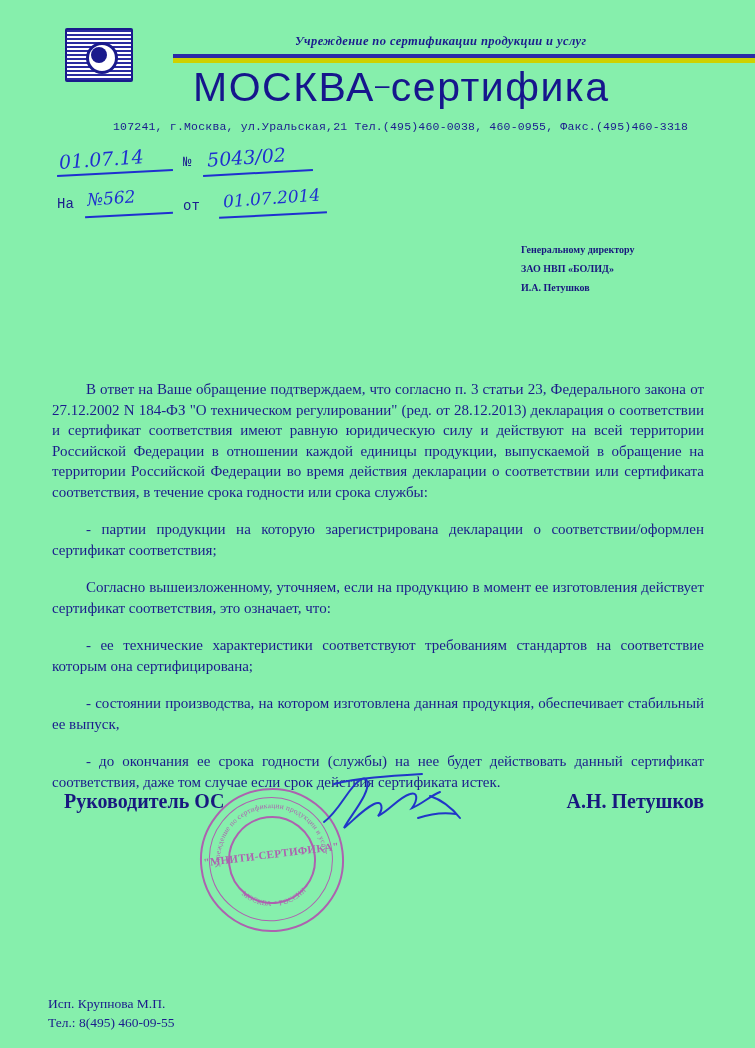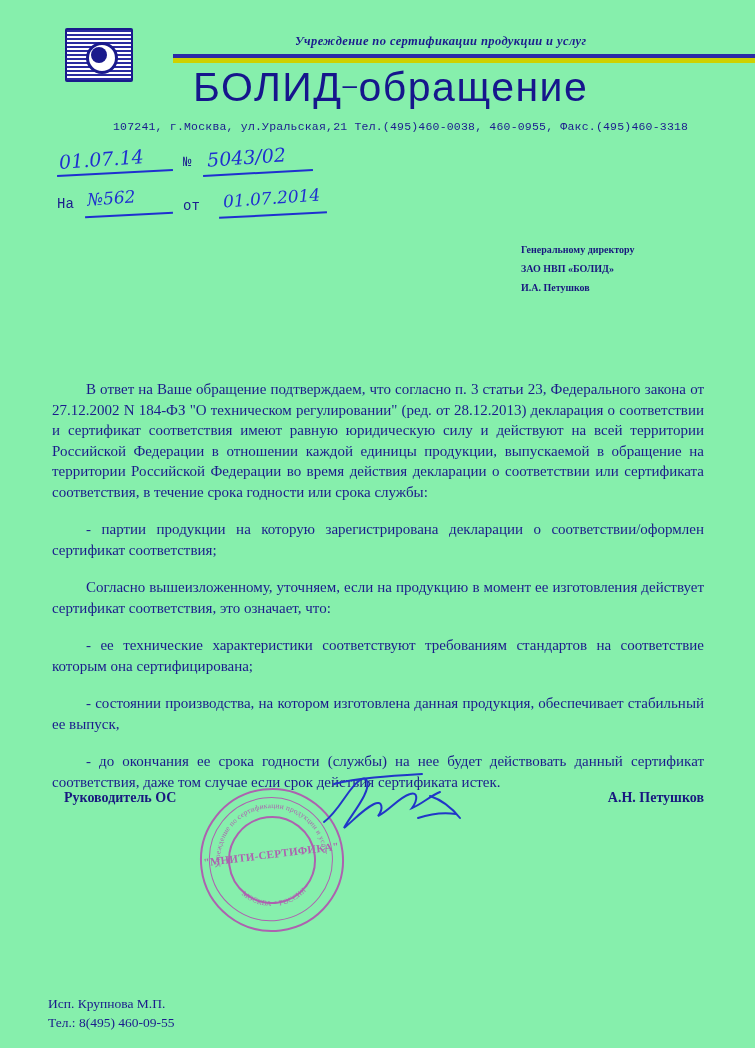--- a/index.html
+++ b/index.html
@@ -178,21 +178,21 @@
 
   
   .sig-row {
     position: absolute;
     left: 52px;
     top: 790px;
     width: 652px;
     height: 24px;
     font-family: "Liberation Serif", serif;
     font-weight: bold;
-    font-size: 14px;
+    font-size: 20px;
     color: #18187f;
   }
   .sig-left { position: absolute; left: 12px; top: 0; }
   .sig-right { position: absolute; right: 0; top: 0; }
 
   
   .stamp {
     position: absolute;
     left: 200px;
     top: 788px;
@@ -263,21 +263,21 @@
 
 <div class="page">
 
   <div class="letterhead">
     <div class="logo">
       <div class="logo-inner"></div>
     </div>
     <div class="lh-tagline">Учреждение по сертификации продукции и услуг</div>
     <div class="lh-bar"></div>
     <div class="lh-title">
-      <span>БОЛИД</span><span class="dash">–</span><span>обращение</span>
+      <span>МОСКВА</span><span class="dash">–</span><span>сертифика</span>
     </div>
     <div class="lh-address">107241, г.Москва, ул.Уральская,21   Тел.(495)460-0038, 460-0955, Факс.(495)460-3318</div>
   </div>
 
   <div class="hw-block">
     <span class="hw" style="left:4px; top:0px;">01.07.14</span>
     <div class="hw-line" style="left:2px; top:24px; width:116px; transform:rotate(-3deg);"></div>
 
     <span class="lbl" style="left:128px; top:6px;">№</span>
 

